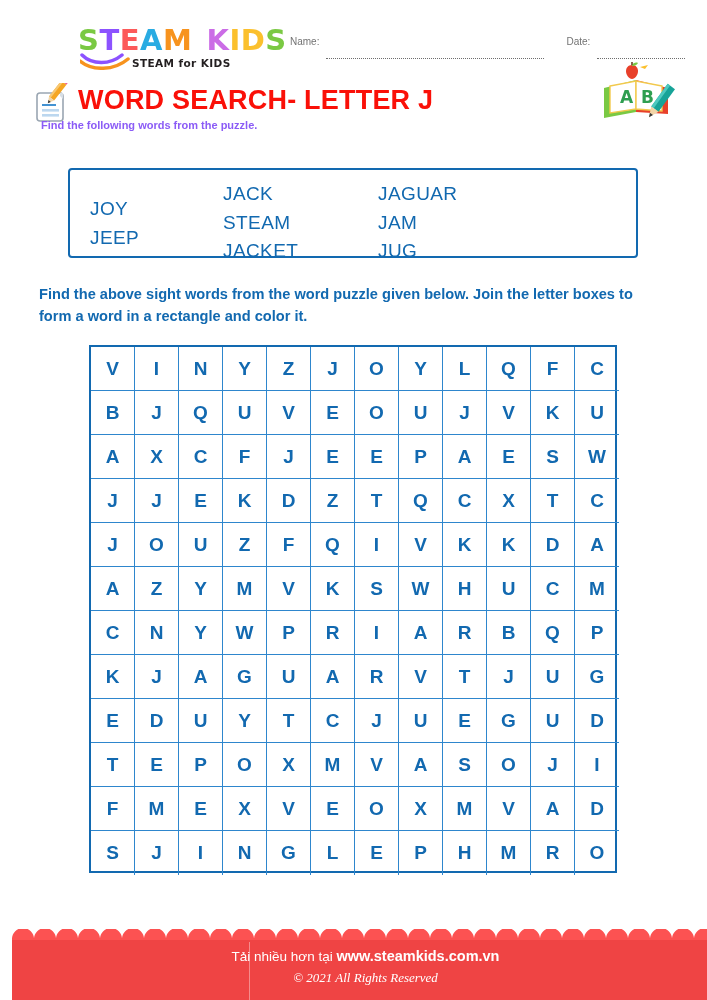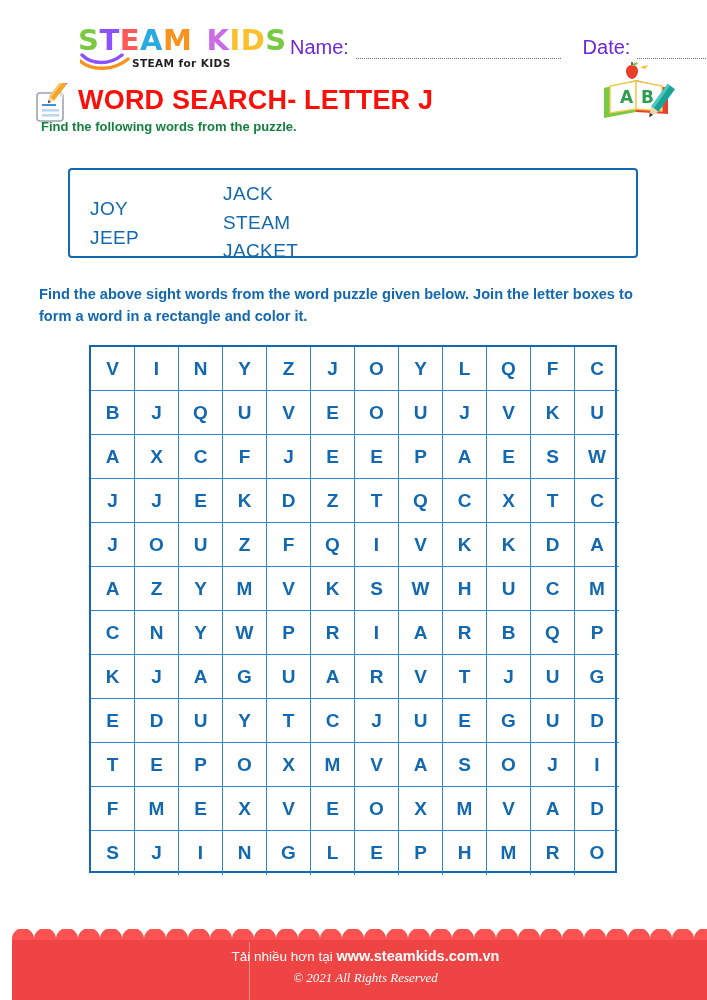--- a/index.html
+++ b/index.html
@@ -55,22 +55,22 @@
 
   #name-date-row {
     position: absolute;
     left: 250px; top: 36px;
     width: 430px;
     height: 26px;
     display: flex;
     align-items: baseline;
   }
   .field-label {
-    font-size: 20px;
-    color: #6d28d9;
+    font-size: 10px;
+    color: #737373;
     font-family: "Liberation Sans", sans-serif;
     white-space: nowrap;
   }
   .dotted-rule {
     height: 1px;
     border-bottom: 1.5px dotted #6e6e6e;
     align-self: flex-end;
     margin-bottom: 3px;
   }
   #name-rule { width: 218px; margin-left: 7px; }
@@ -89,23 +89,23 @@
     font-size: 27px;
     font-weight: 700;
     color: #fa1008;
     letter-spacing: 0.2px;
     white-space: nowrap;
     font-family: "Liberation Sans", sans-serif;
   }
   #subtitle {
     position: absolute;
     left: 41px; top: 119px;
-    font-size: 13px;
-    font-weight: 700;
-    color: #15803d;
+    font-size: 11px;
+    font-weight: 700;
+    color: #8b5cf6;
     white-space: nowrap;
     font-family: "Liberation Sans", sans-serif;
   }
   #book-abc-icon {
     position: absolute;
     left: 600px; top: 62px;
     width: 78px; height: 62px;
   }
 
   
@@ -282,20 +282,25 @@
 <div id="word-bank">
   <div class="wb-col" id="wb-col-0">
       <div>JOY</div>
       <div>JEEP</div>
     </div>
   <div class="wb-col" id="wb-col-1">
       <div>JACK</div>
       <div>STEAM</div>
       <div>JACKET</div>
     </div>
+  <div class="wb-col" id="wb-col-2">
+      <div>JAGUAR</div>
+      <div>JAM</div>
+      <div>JUG</div>
+    </div>
 </div>
 
 <div id="instructions">Find the above sight words from the word puzzle given below. Join the letter boxes to form a word in a rectangle and color it.</div>
 
 <div id="puzzle-grid">
     <div class="grid-cell">V</div>
     <div class="grid-cell">I</div>
     <div class="grid-cell">N</div>
     <div class="grid-cell">Y</div>
     <div class="grid-cell">Z</div>

